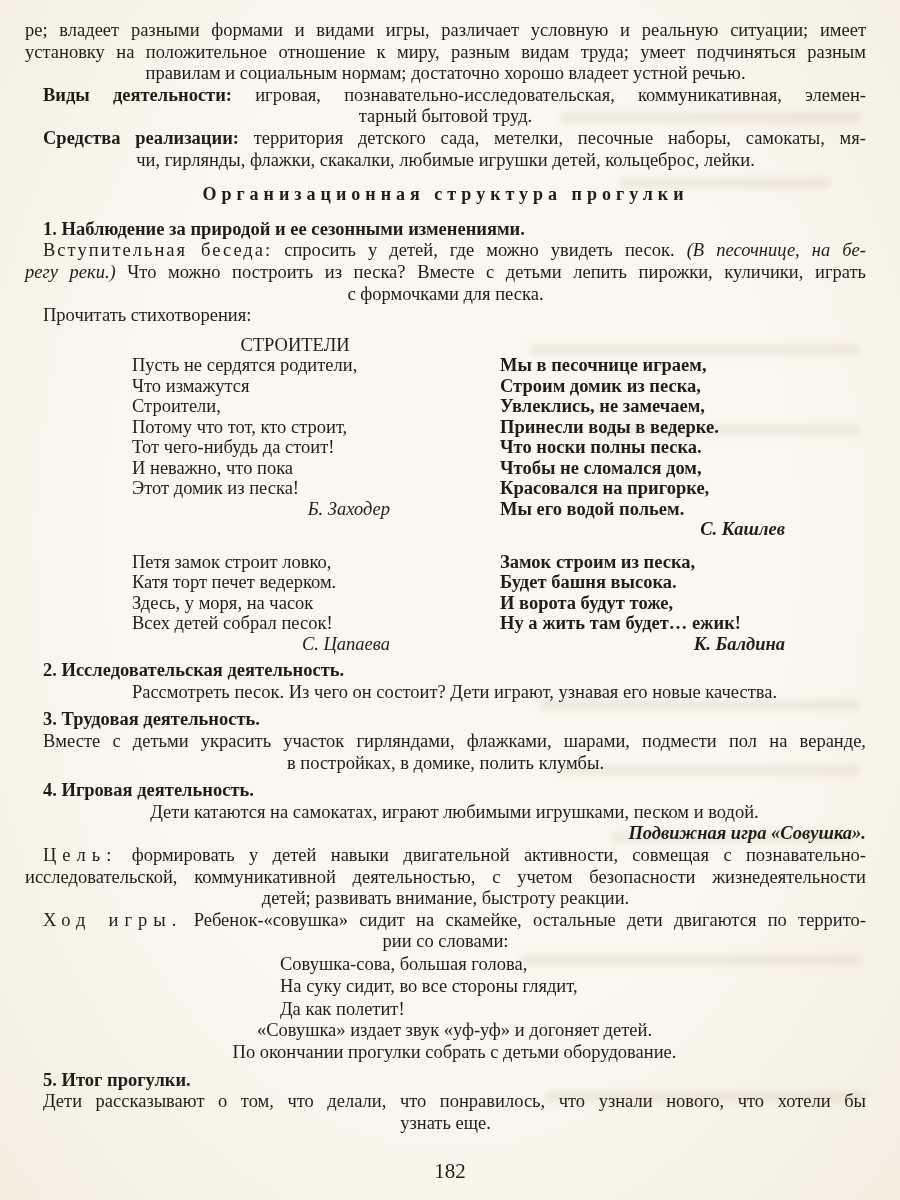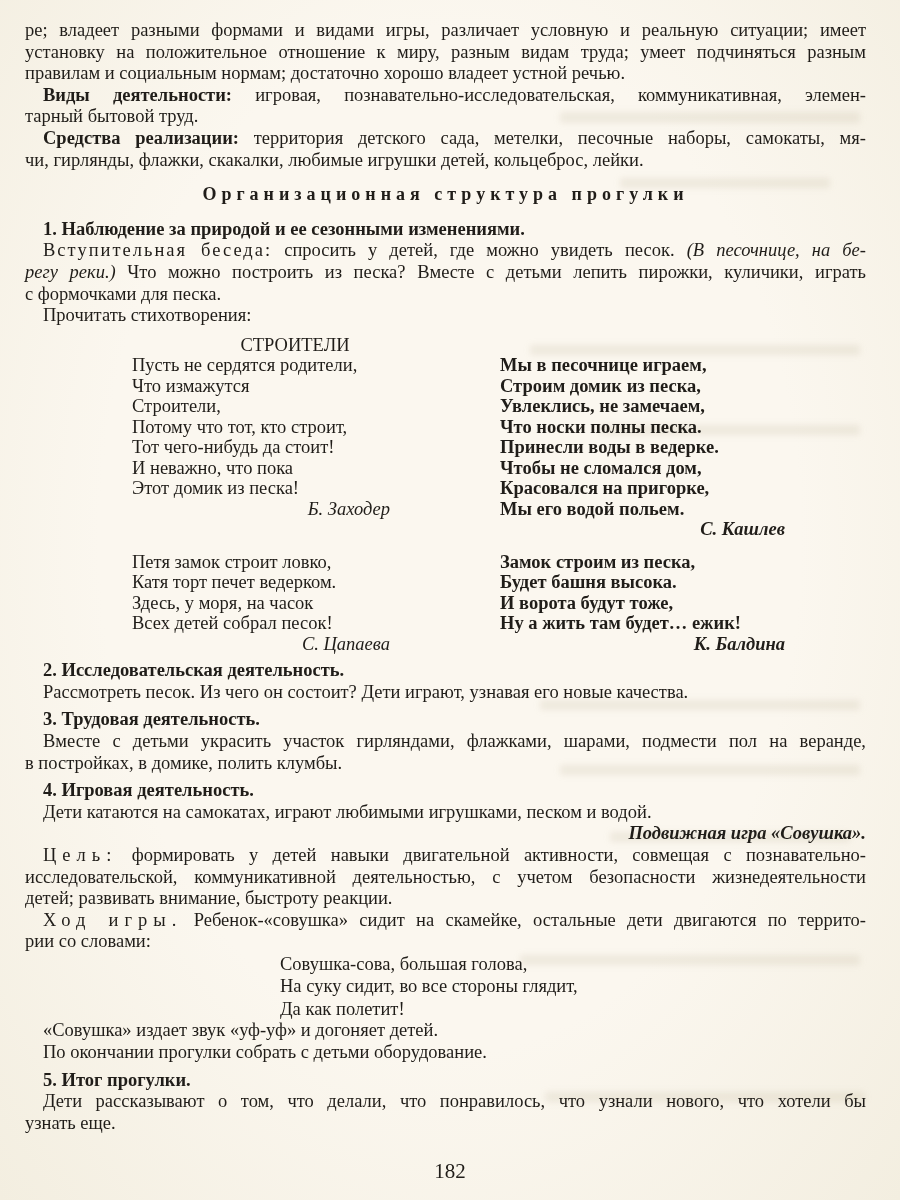--- a/index.html
+++ b/index.html
@@ -13,21 +13,21 @@
     font-size: 18.5px;
     overflow: hidden;
   }
   .content {
     position: absolute;
     left: 25px;
     top: 20px;
     width: 841px;
     line-height: 21.6px;
   }
-  .ln  { text-align: left; }
+  .ln  { text-align: center; }
   .jst { text-align: justify; text-align-last: justify; }
   .ind { text-indent: 18px; }
   .bold { font-weight: bold; }
   .it { font-style: italic; }
   .sp  { letter-spacing: 2px; }
   .spw { letter-spacing: 6px; }
   .main-heading {
     text-align: center;
     font-weight: bold;
     letter-spacing: 5px;
@@ -112,22 +112,22 @@
           <div>Потому что тот, кто строит,</div>
           <div>Тот чего-нибудь да стоит!</div>
           <div>И неважно, что пока</div>
           <div>Этот домик из песка!</div>
           <div class="pauthor">Б. Заходер</div>
         </div>
         <div class="pcol-right">
           <div>Мы в песочнице играем,</div>
           <div>Строим домик из песка,</div>
           <div>Увлеклись, не замечаем,</div>
+          <div>Принесли воды в ведерке.</div>
           <div>Что носки полны песка.</div>
-          <div>Принесли воды в ведерке.</div>
           <div>Чтобы не сломался дом,</div>
           <div>Красовался на пригорке,</div>
           <div>Мы его водой польем.</div>
           <div class="pauthor">С. Кашлев</div>
         </div>
       </div>
     </div>
 
     <div class="poem-block g2">
       <div class="poem-row">

